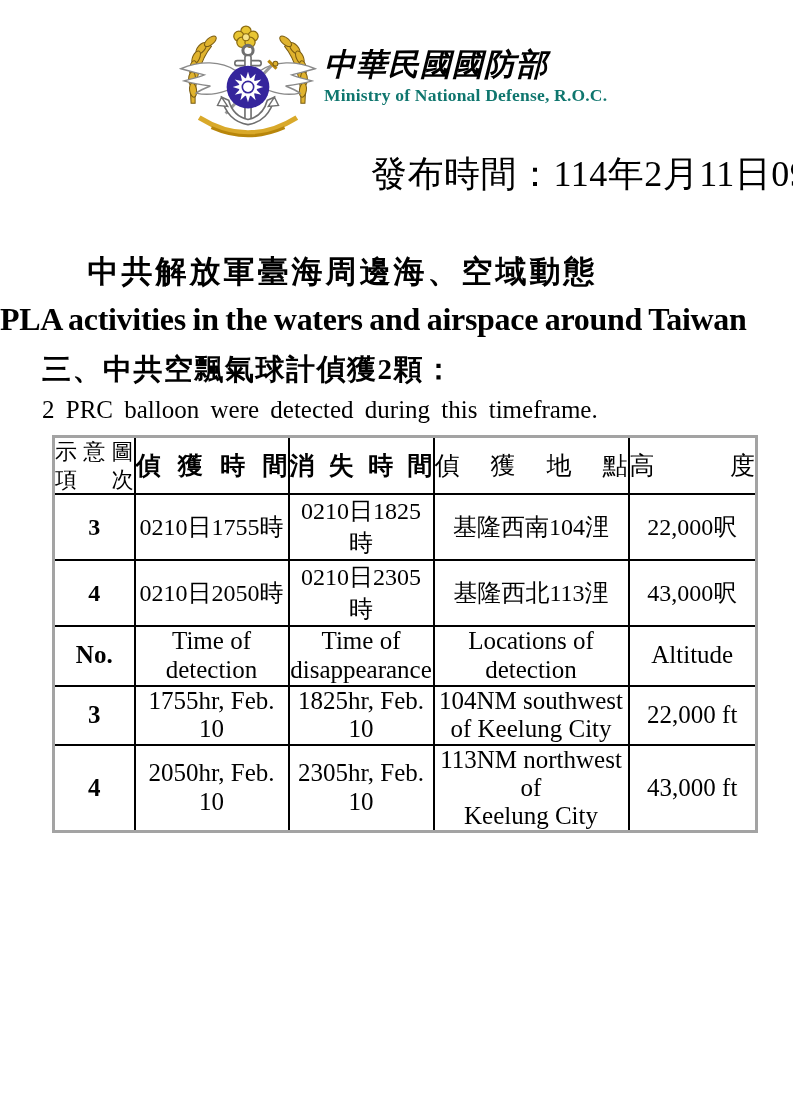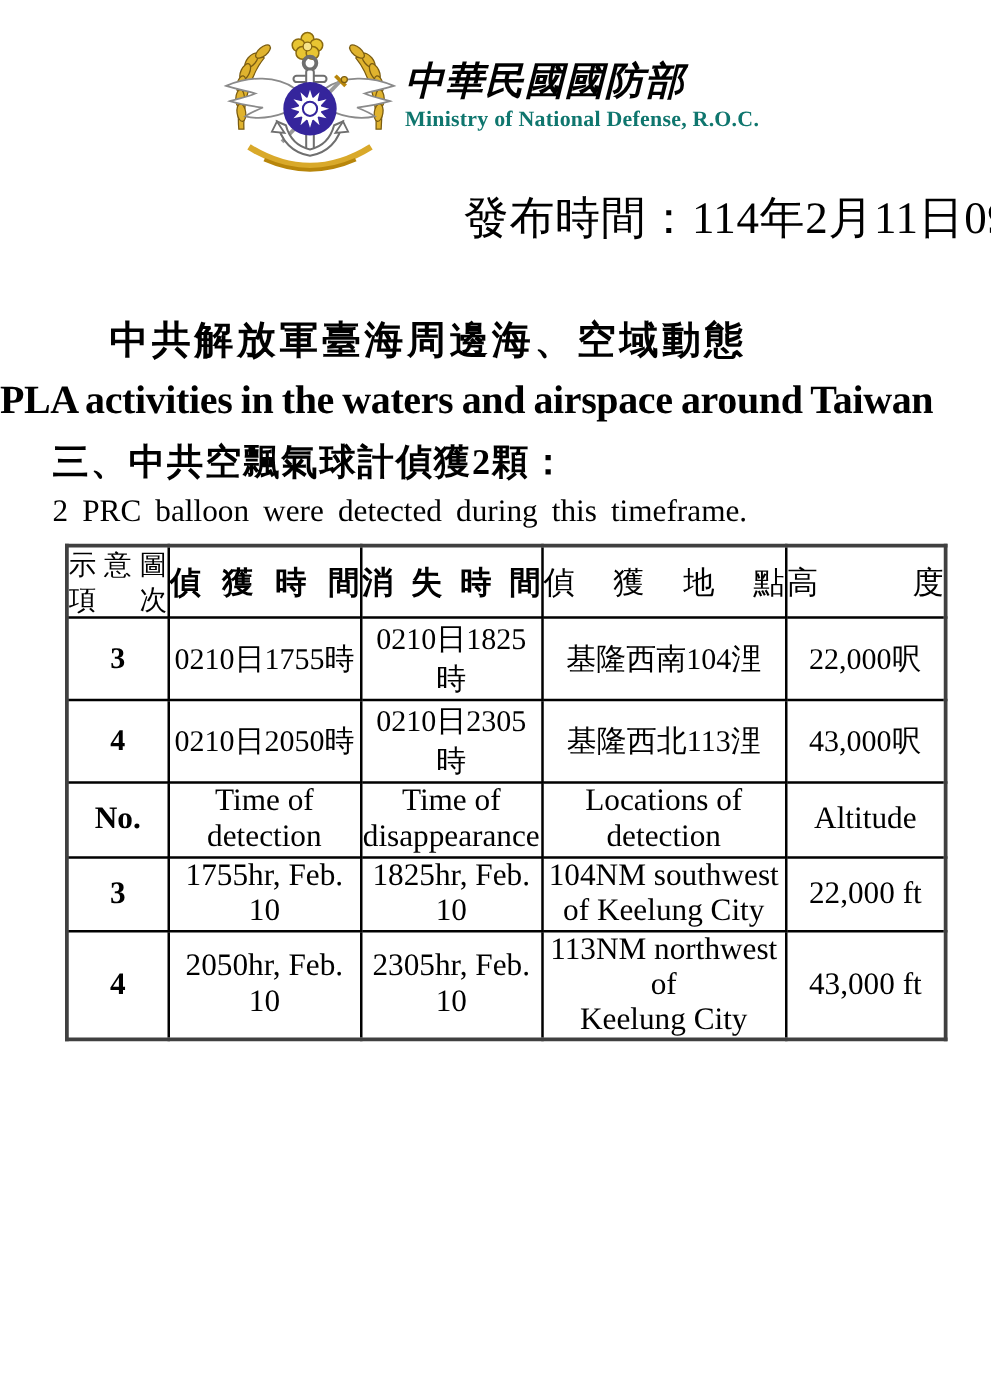--- a/index.html
+++ b/index.html
@@ -21,21 +21,21 @@
   .main-title{position:absolute;top:251px;left:0;width:685px;text-align:center;}
   .main-title .zh{font-size:31px;font-weight:bold;letter-spacing:3px;white-space:nowrap;}
   .main-title .en{font-size:32px;font-weight:bold;letter-spacing:-.3px;word-spacing:-1px;margin-top:8px;white-space:nowrap;}
   
   .section{position:absolute;left:42px;top:338px;margin-top:12px;}
   .section .zh{font-size:29px;font-weight:bold;letter-spacing:1.5px;white-space:nowrap;}
   .section .en{font-size:25px;word-spacing:5px;margin-top:6px;white-space:nowrap;}
   
   table.balloons{
     position:absolute;left:52px;top:435px;width:703px;
-    border-collapse:collapse;table-layout:fixed;border:3px solid #404040;
+    border-collapse:collapse;table-layout:fixed;border:3px solid #a3a3a3;
   }
   table.balloons td{border:2px solid #000;text-align:center;vertical-align:middle;padding:0;}
   .r-zhh{height:55px;}
   .r-zhd{height:37px;}
   .r-enh{height:50px;}
   .r-end{height:51px;}
   .zh-cell{font-size:24px;}
   .zh-head{font-size:25px;}
   .jc{text-align:justify;text-align-last:justify;}
   td.pad12{padding:0 12px;font-weight:bold;}

